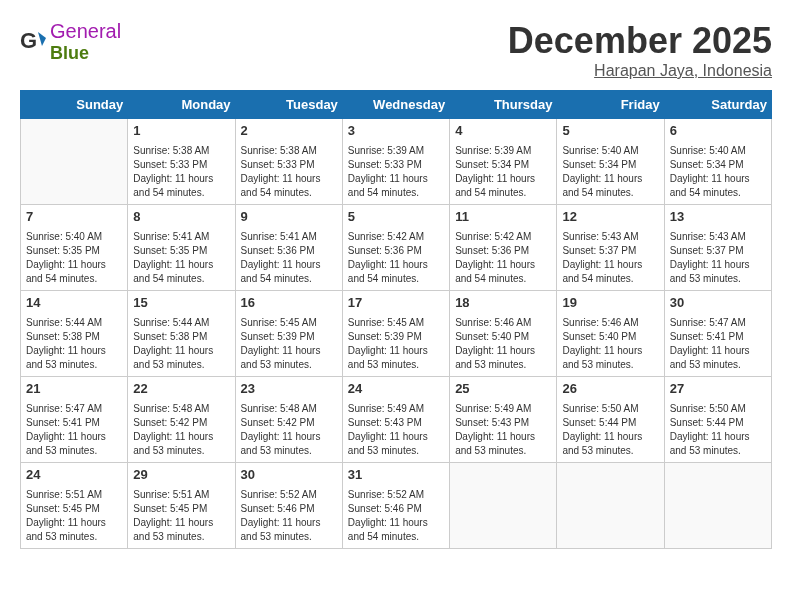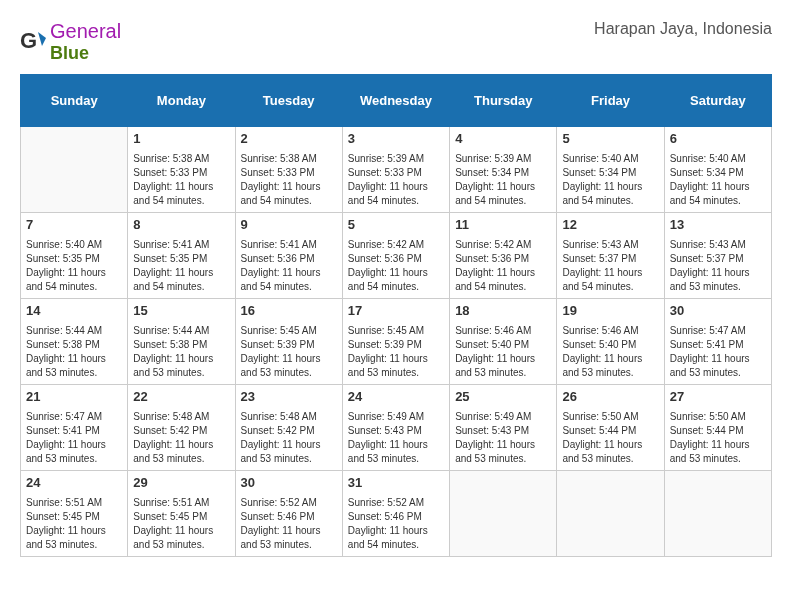--- a/index.html
+++ b/index.html
@@ -39,32 +39,33 @@
       text-align: right;
     }
     .month-title {
       font-size: 36px;
       font-weight: bold;
       color: #333;
     }
     .location-title {
       font-size: 16px;
       color: #555;
+      text-decoration: underline;
     }
     .calendar {
       width: 100%;
       border-collapse: collapse;
       border: 1px solid #ccc;
     }
     .calendar th {
       background-color: #1a6faf;
       color: #fff;
-      padding: 18px 4px;
+      padding: 6px 4px;
       font-size: 13px;
-      text-align: center;
+      text-align: right;
       border: 1px solid #1a6faf;
     }
     .calendar td {
       border: 1px solid #ccc;
       vertical-align: top;
       padding: 4px 5px;
       width: calc(100% / 7);
       min-height: 80px;
       font-size: 10.5px;
       color: #333;
@@ -93,20 +94,21 @@
     <svg class="logo-icon" viewBox="0 0 28 28">
       <text x="0" y="20" font-size="22" font-weight="bold" fill="#333">G</text>
       <polygon points="18,4 26,10 22,18" fill="#1a6faf"></polygon>
     </svg>
     <div>
       <span class="logo-text-general">General</span><br>
       <span class="logo-text-blue">Blue</span>
     </div>
   </div>
   <div class="title-block">
+    <div class="month-title">December 2025</div>
     <div class="location-title">Harapan Jaya, Indonesia</div>
   </div>
 </div>
 
 <table class="calendar">
   <thead>
     <tr>
     <th>Sunday</th>
         <th>Monday</th>
         <th>Tuesday</th>

